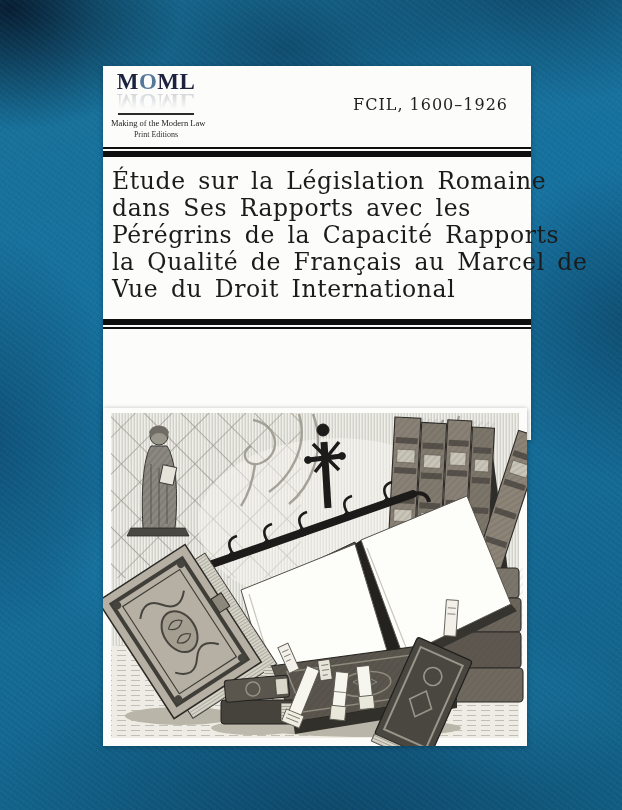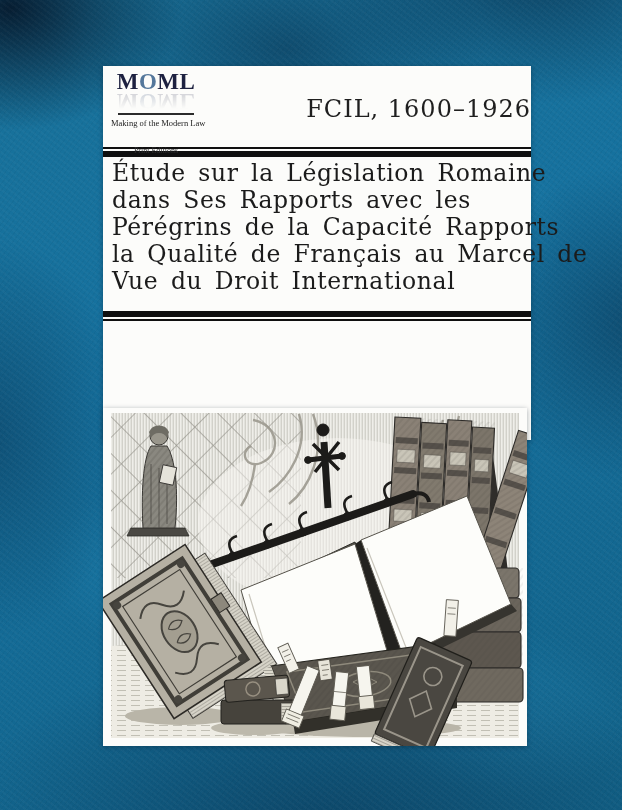--- a/index.html
+++ b/index.html
@@ -45,32 +45,32 @@
   }
   .logo-word .letter-o{color:#54779b;}
   .logo-reflection{
     transform:scaleY(-1);color:#c7c8ce;margin-top:-3px;
     -webkit-mask-image:linear-gradient(to top, rgba(0,0,0,.95), rgba(0,0,0,0) 85%);
             mask-image:linear-gradient(to top, rgba(0,0,0,.95), rgba(0,0,0,0) 85%);
   }
   .logo-reflection .letter-o{color:#c2c9d4;}
   .logo-rule{width:76px;height:2px;background:#2b2b2b;margin:1px auto 3px auto;}
   .logo-tag1{font-family:"Liberation Serif",serif;font-size:8.5px;color:#232323;white-space:nowrap;}
-  .logo-tag2{font-family:"Liberation Serif",serif;font-size:8px;color:#2e2e2e;margin-top:18px;}
+  .logo-tag2{font-family:"Liberation Serif",serif;font-size:8px;color:#2e2e2e;margin-top:2px;}
 
   .collection{
-    position:absolute;right:0;top:29px;
-    font-size:24px;letter-spacing:1px;color:#1f1f1f;white-space:nowrap;
+    position:absolute;right:23px;top:29px;
+    font-size:16px;letter-spacing:1px;color:#1f1f1f;white-space:nowrap;
   }
 
   .rule-thin{width:100%;height:2px;background:#0f0f0f;}
   .rule-gap{width:100%;height:2px;background:#fcfcfa;}
   .rule-thick{width:100%;height:6px;background:#0f0f0f;}
 
-  .title-block{padding:3px 6px 0 9px;height:151px;}
+  .title-block{padding:11px 6px 0 9px;height:151px;}
   .title-line{
     font-size:23.5px;line-height:27px;letter-spacing:.6px;word-spacing:4.5px;
     color:#1b1b1b;white-space:nowrap;
   }
   .author-block{padding:19px 6px 0 9px;}
   .author{
     font-size:29px;letter-spacing:1.5px;word-spacing:6px;color:#1b1b1b;white-space:nowrap;
   }
 
   

